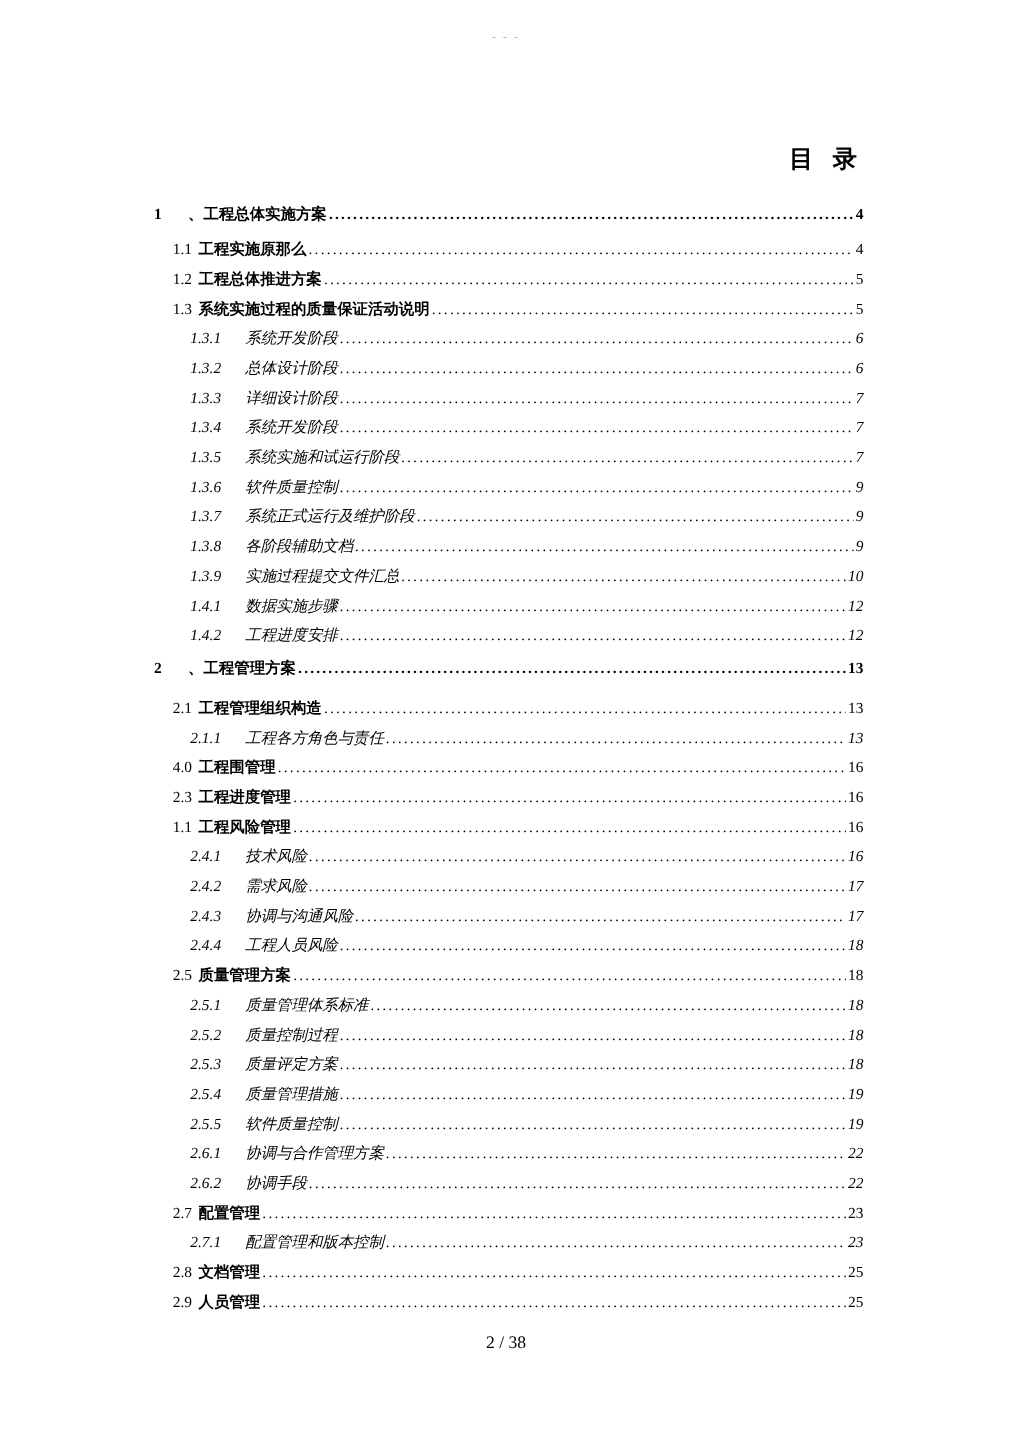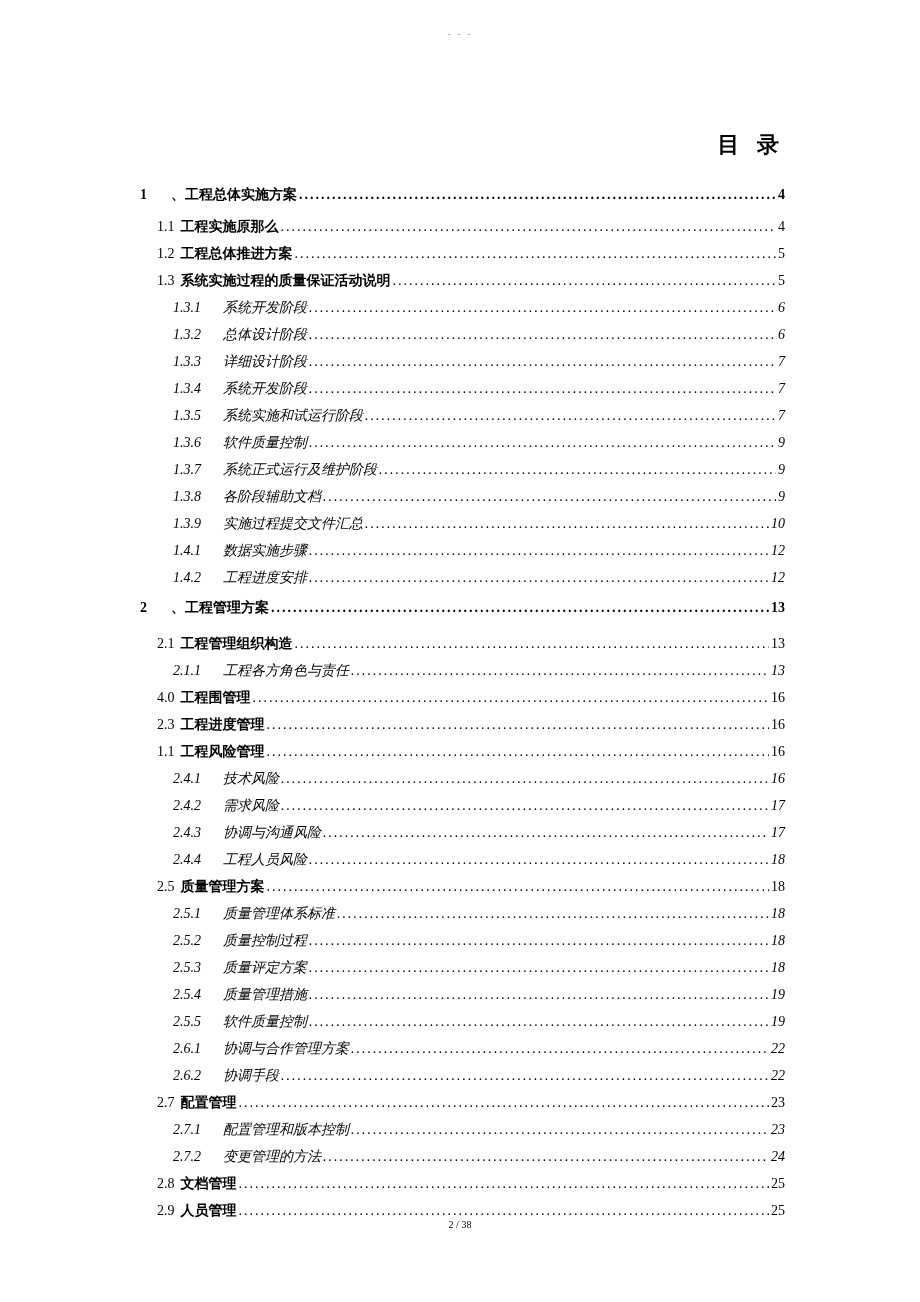--- a/index.html
+++ b/index.html
@@ -75,21 +75,21 @@
   .lvl-3 .num { margin-left: 38px; font-style: italic; }
   .lvl-3 .label { margin-left: 22px; }
   .lvl-3 .pg { font-style: italic; }
   .section-gap { margin-top: 12px; margin-bottom: 18px; }
   .footer {
     position: absolute;
     bottom: 72px;
     left: 0;
     right: 0;
     text-align: center;
-    font-size: 10px;
+    font-size: 16px;
   }
 </style>
 </head>
 <body>
 
 <div class="header-mark">- - -</div>
 
 <div class="page">
   <div class="title">目 录</div>
   <div class="toc" id="toc-container">
@@ -296,26 +296,20 @@
         <span class="label">配置管理</span>
         <span class="dots"></span>
         <span class="pg">23</span>
       </div>
       <div class="toc-row lvl-3">
         <span class="num">2.7.1</span>
         <span class="label">配置管理和版本控制</span>
         <span class="dots"></span>
         <span class="pg">23</span>
       </div>
-      <div class="toc-row lvl-3">
-        <span class="num">2.7.2</span>
-        <span class="label">变更管理的方法</span>
-        <span class="dots"></span>
-        <span class="pg">24</span>
-      </div>
       <div class="toc-row lvl-2">
         <span class="num">2.8</span>
         <span class="label">文档管理</span>
         <span class="dots"></span>
         <span class="pg">25</span>
       </div>
       <div class="toc-row lvl-2">
         <span class="num">2.9</span>
         <span class="label">人员管理</span>
         <span class="dots"></span>

